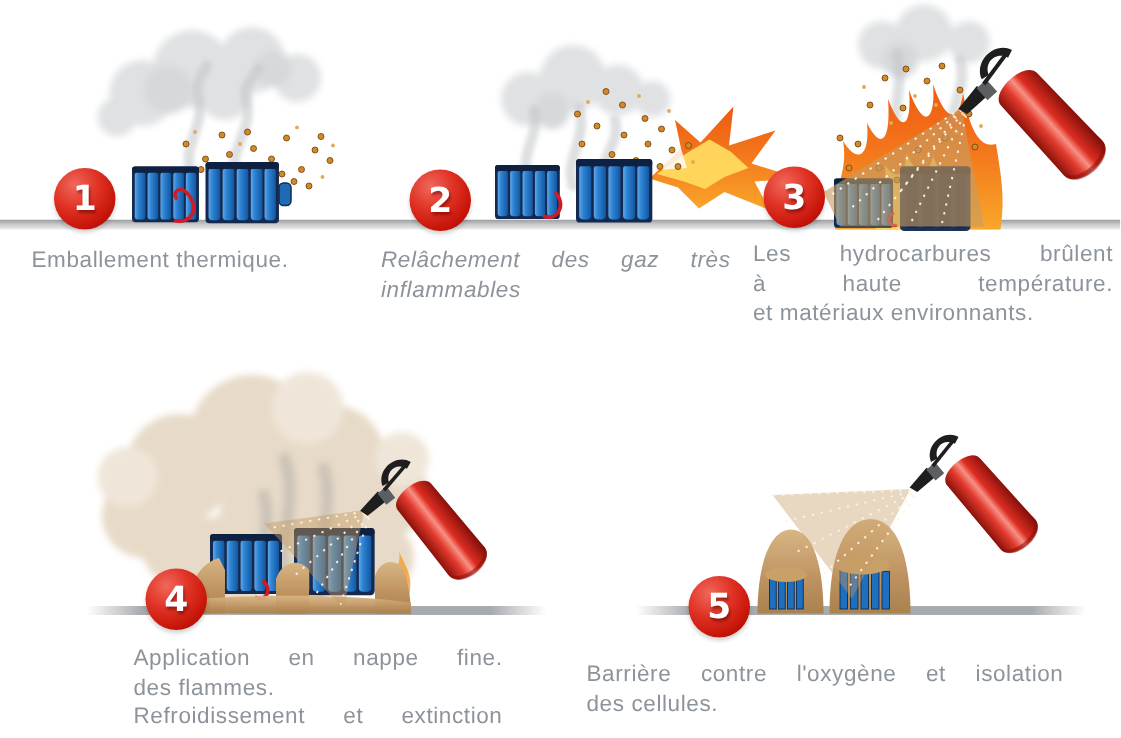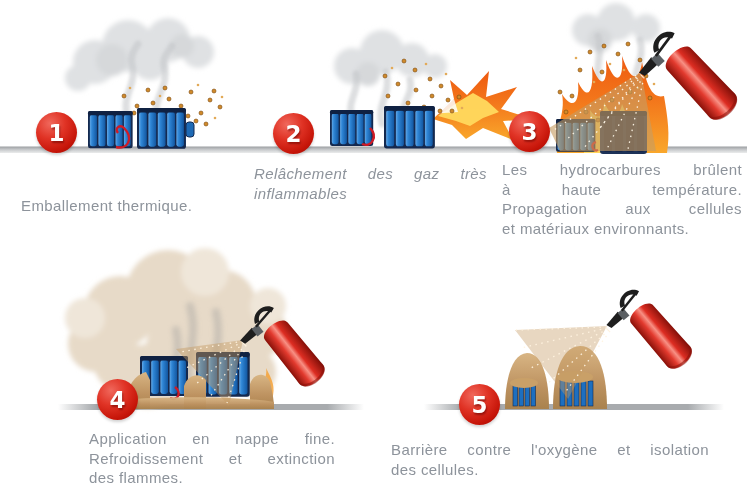--- a/index.html
+++ b/index.html
@@ -20,21 +20,21 @@
   .b2{left:273px;top:113px;}
   .b3{left:509px;top:111px;}
   .b4{left:97px;top:379px;}
   .b5{left:459px;top:384px;}
   .caption{
     position:absolute;z-index:3;color:var(--text-gray,#8d939b);
     font-size:15px;line-height:19.5px;letter-spacing:.4px;
   }
   .cap-line{text-align:justify;text-align-last:justify;}
   .cap-line.last{text-align-last:left;}
-  .c1{left:21px;top:164px;width:210px;margin-top:32px;}
+  .c1{left:21px;top:164px;width:210px;}
   .c2{left:254px;top:164px;width:233px;font-style:italic;}
   .c3{left:502px;top:160px;width:240px;}
   .c4{left:61px;top:429px;width:246px;margin-left:28px;}
   .c5{left:391px;top:440px;width:318px;}
 </style>
 </head>
 <body>
 
 <div class="canvas">
 
@@ -355,26 +355,25 @@
   <div class="caption c1">
     <div class="cap-line last">Emballement thermique.</div>
   </div>
   <div class="caption c2">
     <div class="cap-line">Relâchement des gaz très</div>
     <div class="cap-line last">inflammables</div>
   </div>
   <div class="caption c3">
     <div class="cap-line">Les hydrocarbures brûlent</div>
     <div class="cap-line">à haute température.</div>
-    <div class="cap-line">Propagation aux cellules</div>
     <div class="cap-line last">et matériaux environnants.</div>
   </div>
   <div class="caption c4">
     <div class="cap-line">Application en nappe fine.</div>
+    <div class="cap-line last">des flammes.</div>
     <div class="cap-line">Refroidissement et extinction</div>
-    <div class="cap-line last">des flammes.</div>
   </div>
   <div class="caption c5">
     <div class="cap-line">Barrière contre l'oxygène et isolation</div>
     <div class="cap-line last">des cellules.</div>
   </div>
 
 </div>
 
 </body></html>

